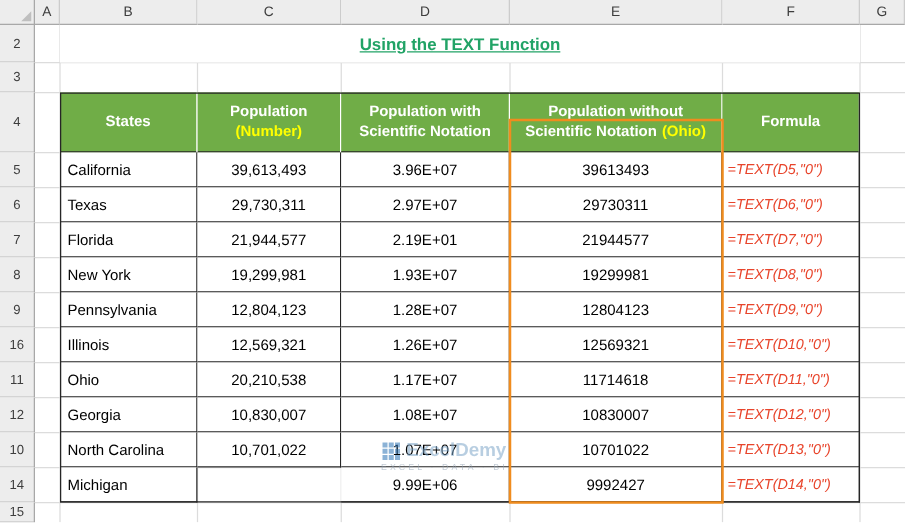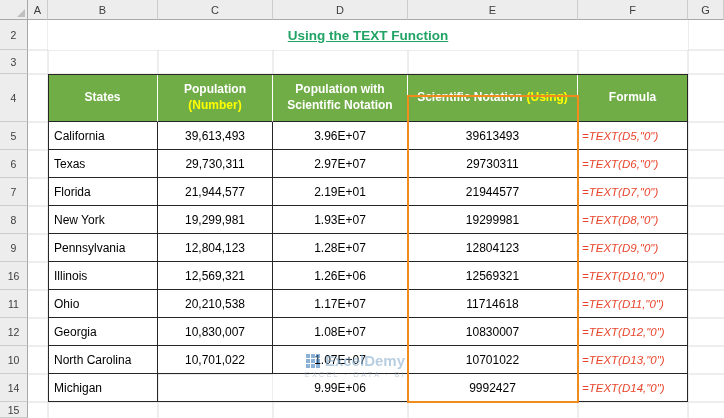--- a/index.html
+++ b/index.html
@@ -124,22 +124,25 @@
   <div class="hcell" style="grid-area:4/5">
     <div class="hline">
         <span>Population with</span>
       </div>
     <div class="hline">
         <span>Scientific Notation</span>
       </div>
   </div>
   <div class="hcell" style="grid-area:4/6">
     <div class="hline">
+        <span>Population without</span>
+      </div>
+    <div class="hline">
       <span>Scientific Notation</span>
-      <span class="yellow">(Using)</span>
+      <span class="yellow">(Ohio)</span>
     </div>
   </div>
   <div class="hcell" style="grid-area:4/7">
     <div class="hline">
         <span>Formula</span>
       </div>
   </div>
 
   <div class="cell state" style="grid-area:5/3">California</div>
   <div class="cell num" style="grid-area:5/4">39,613,493</div>
@@ -166,21 +169,21 @@
   <div class="cell formula" style="grid-area:8/7">=TEXT(D8,"0")</div>
 
   <div class="cell state" style="grid-area:9/3">Pennsylvania</div>
   <div class="cell num" style="grid-area:9/4">12,804,123</div>
   <div class="cell num" style="grid-area:9/5">1.28E+07</div>
   <div class="cell num" style="grid-area:9/6">12804123</div>
   <div class="cell formula" style="grid-area:9/7">=TEXT(D9,"0")</div>
 
   <div class="cell state" style="grid-area:10/3">Illinois</div>
   <div class="cell num" style="grid-area:10/4">12,569,321</div>
-  <div class="cell num" style="grid-area:10/5">1.26E+06</div>
+  <div class="cell num" style="grid-area:10/5">1.26E+07</div>
   <div class="cell num" style="grid-area:10/6">12569321</div>
   <div class="cell formula" style="grid-area:10/7">=TEXT(D10,"0")</div>
 
   <div class="cell state" style="grid-area:11/3">Ohio</div>
   <div class="cell num" style="grid-area:11/4">20,210,538</div>
   <div class="cell num" style="grid-area:11/5">1.17E+07</div>
   <div class="cell num" style="grid-area:11/6">11714618</div>
   <div class="cell formula" style="grid-area:11/7">=TEXT(D11,"0")</div>
 
   <div class="cell state" style="grid-area:12/3">Georgia</div>

